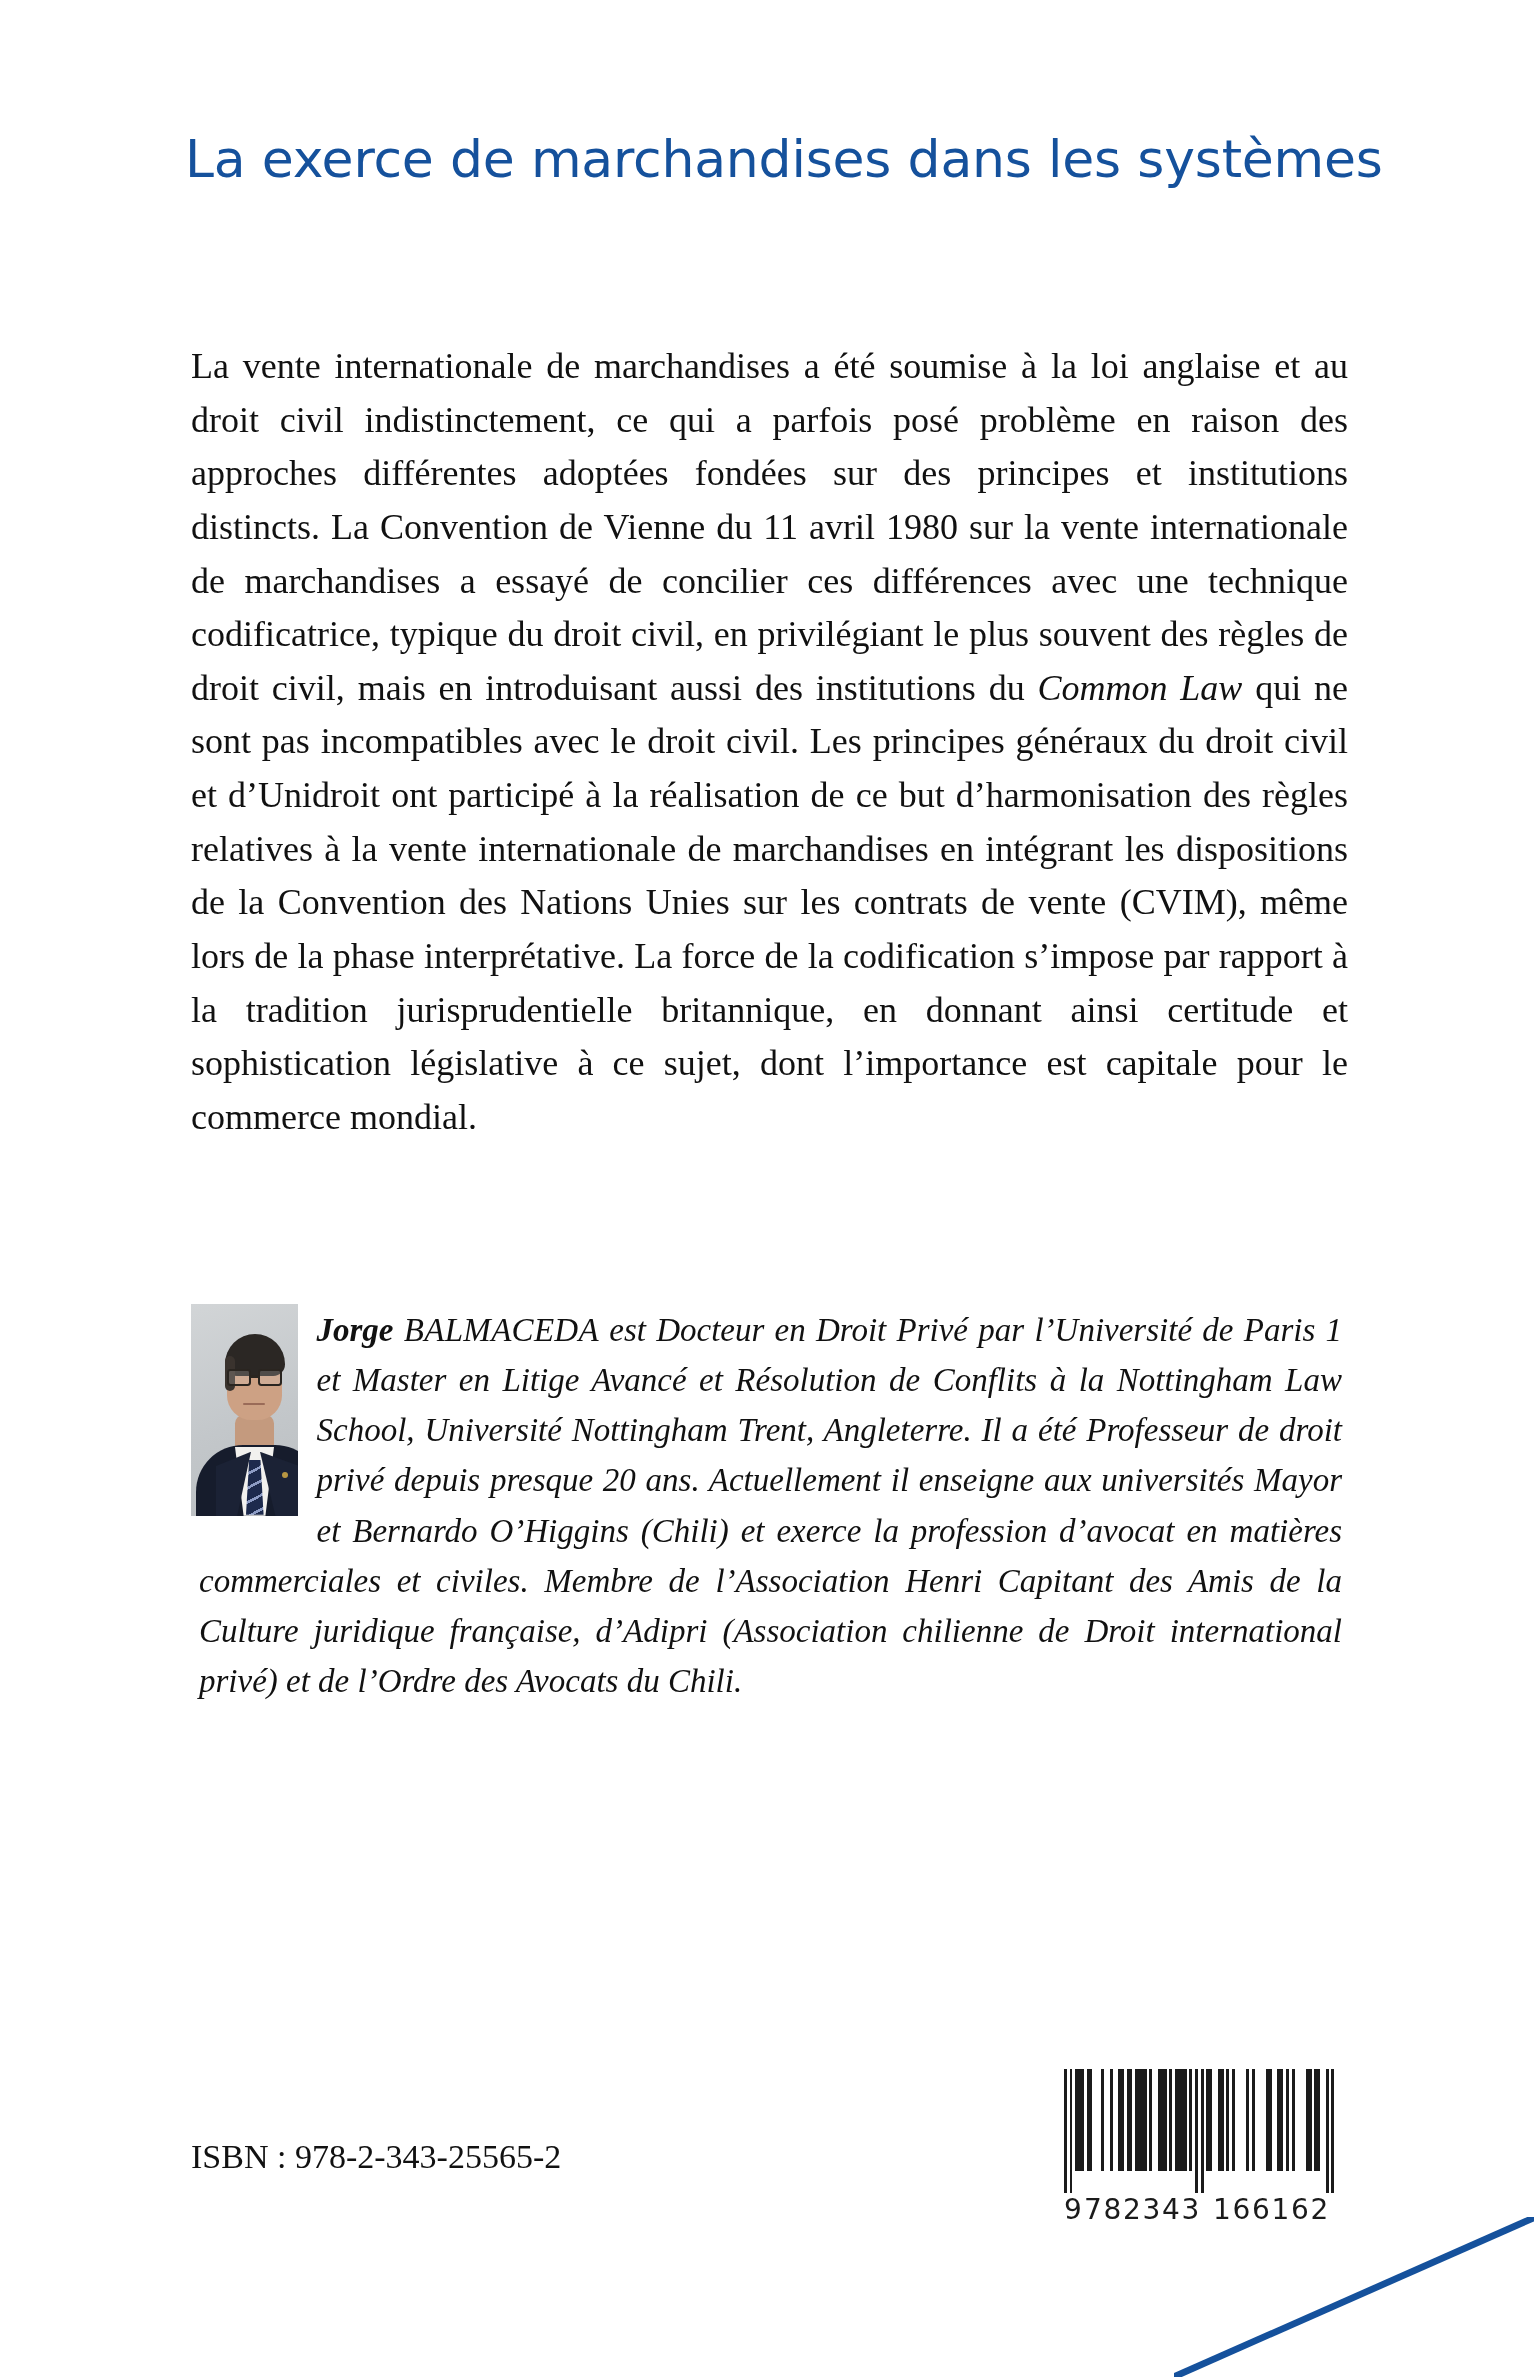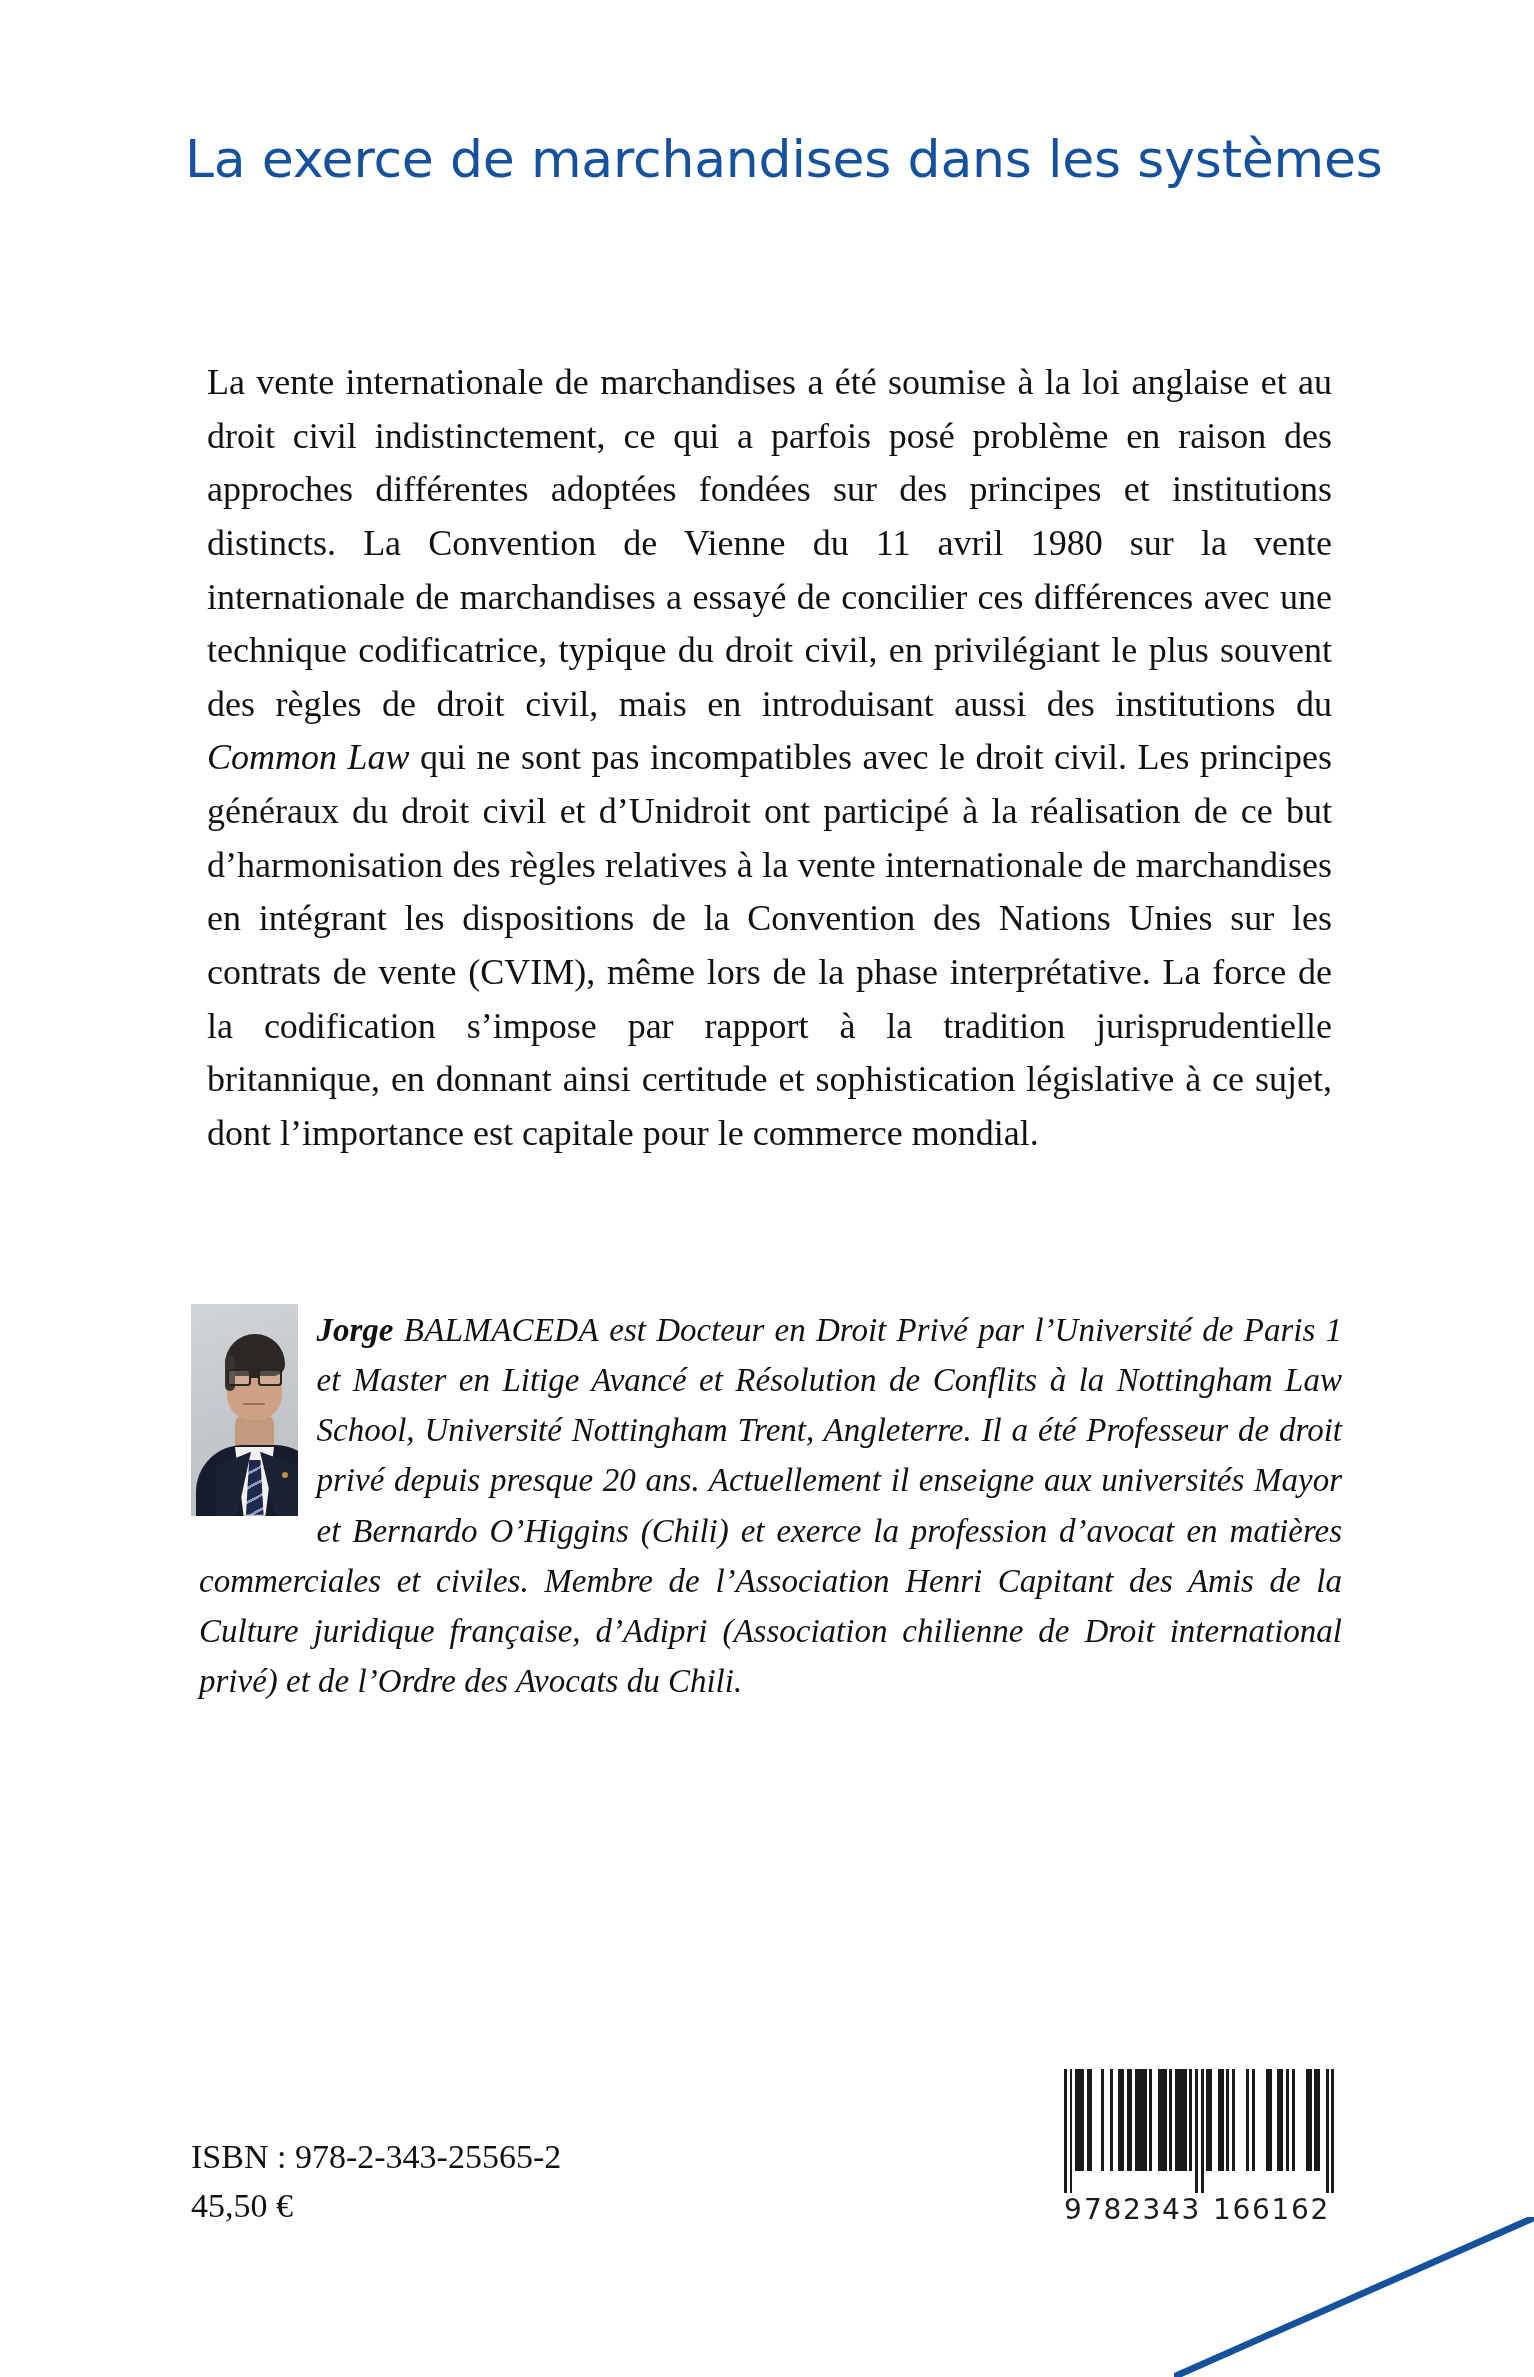--- a/index.html
+++ b/index.html
@@ -46,21 +46,21 @@
     left: 191px;
     top: 340px;
     width: 1157px;
     font-size: 36px;
     line-height: 1.49;
     text-align: justify;
     text-justify: inter-word;
     hyphens: none;
     color: #111111;
   }
-  .blurb p { margin: 16px; }
+  .blurb p { margin: 0; }
   .blurb .it { font-style: italic; }
 
   
   .bio {
     position: absolute;
     left: 191px;
     top: 1297px;
     width: 1159px;
     font-size: 33px;
     line-height: 1.52;
@@ -267,21 +267,20 @@
         <span class="ph-lens r"></span>
         <span class="ph-bridge"></span>
       </span>
       <span class="ph-pin"></span>
     </div>
     <p><b>Jorge</b><span> </span><span style="font-variant: small-caps; letter-spacing:0.3px;">BALMACEDA</span><span> est Docteur en Droit Privé par l’Université de Paris 1 et Master en Litige Avancé et Résolution de Conflits à la Nottingham Law School, Université Nottingham Trent, Angleterre. Il a été Professeur de droit privé depuis presque 20 ans. Actuellement il enseigne aux universités Mayor et Bernardo O’Higgins (Chili) et exerce la profession d’avocat en matières commerciales et civiles. Membre de l’Association Henri Capitant des Amis de la Culture juridique française, d’Adipri (Association chilienne de Droit international privé) et de l’Ordre des Avocats du Chili.</span></p>
   </div>
 
   <div class="isbn-block">
     <div>ISBN : 978-2-343-25565-2</div>
-    <div>45,50 €</div>
   </div>
 
   <div class="barcode">
     <div class="bars" id="barcode-bars">
         <span class="bar" style="left:0px;width:2.8px;height:124px;"></span>
         <span class="bar" style="left:5.7px;width:2.8px;height:124px;"></span>
         <span class="bar" style="left:11.4px;width:2.8px;height:102px;"></span>
         <span class="bar" style="left:14.2px;width:2.8px;height:102px;"></span>
         <span class="bar" style="left:17px;width:2.8px;height:102px;"></span>
         <span class="bar" style="left:23px;width:2.8px;height:102px;"></span>

